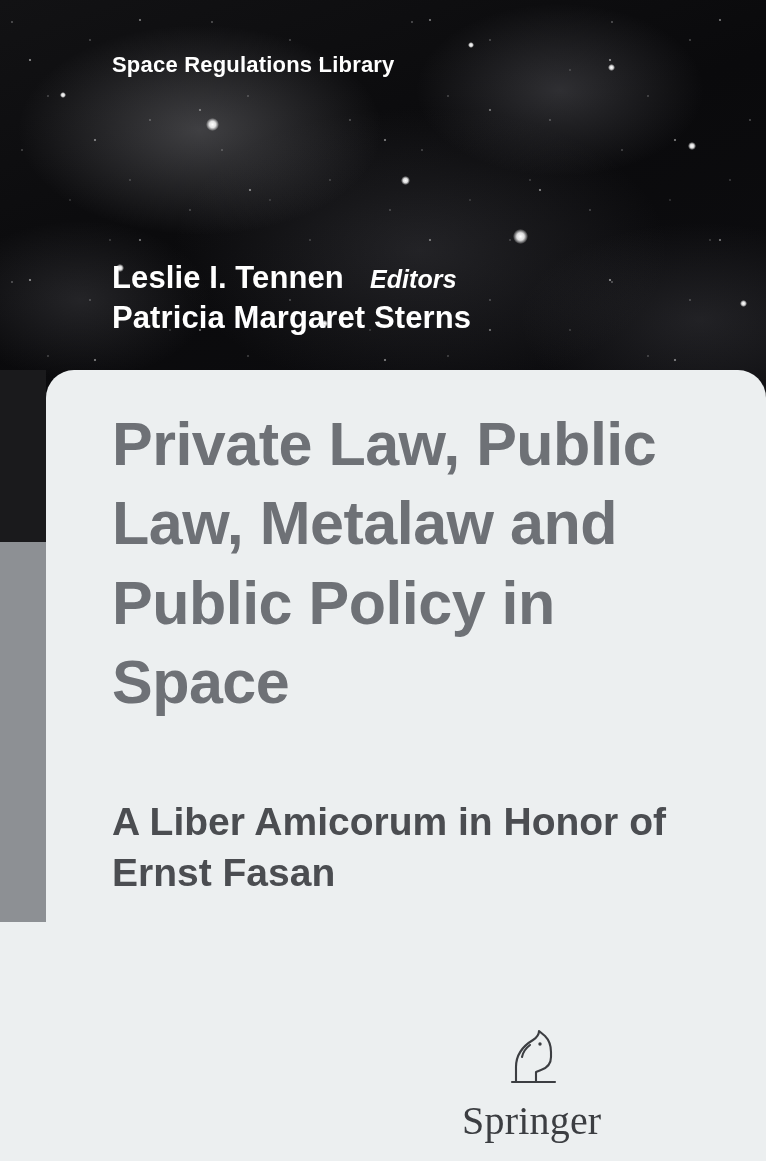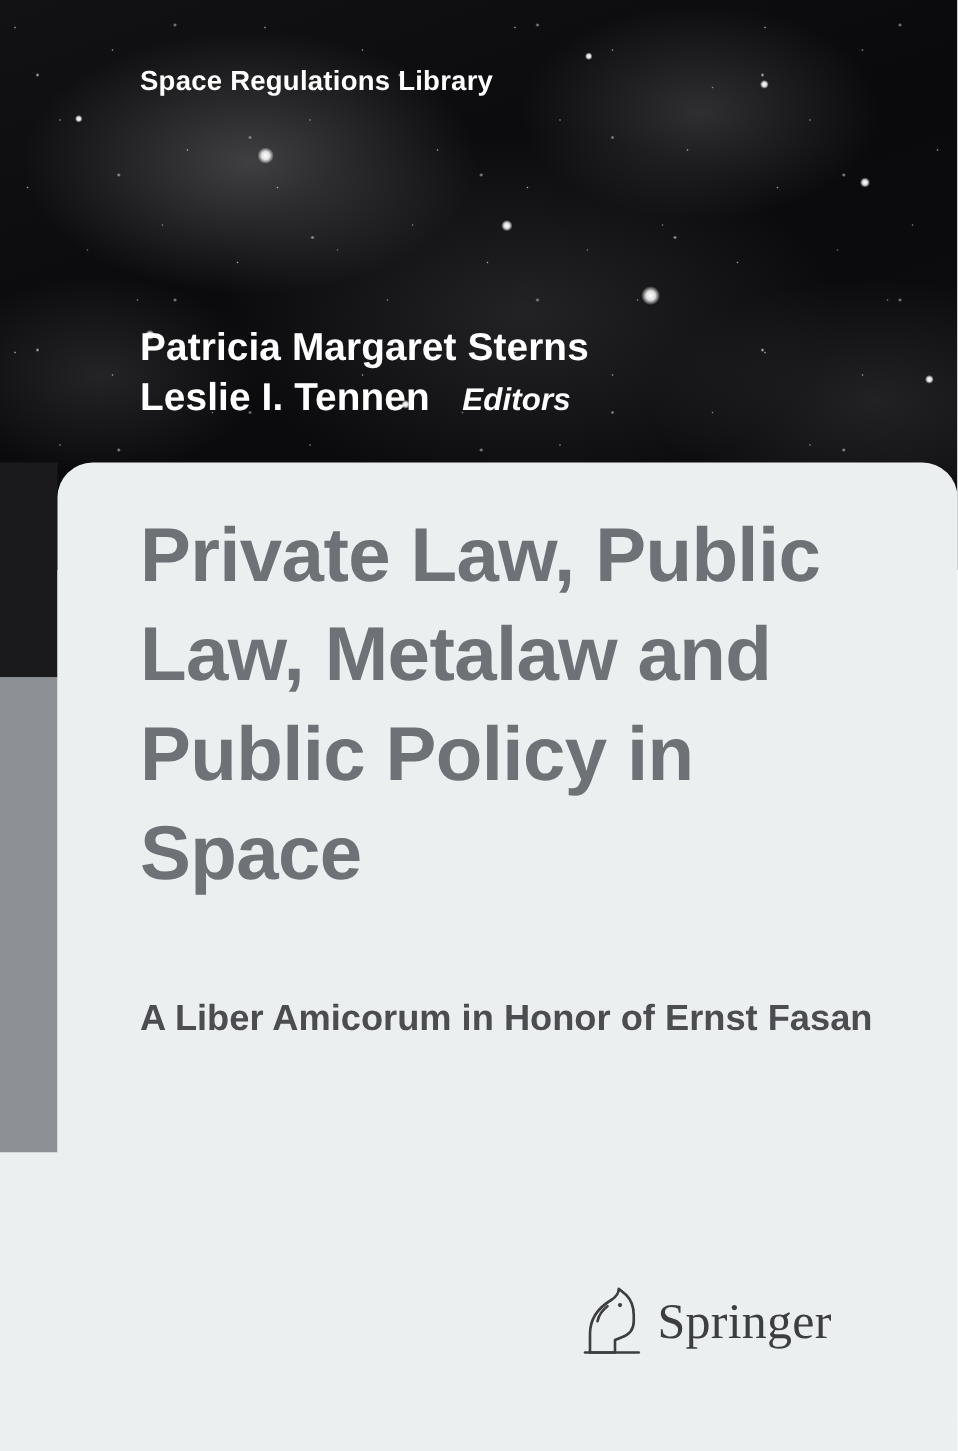--- a/index.html
+++ b/index.html
@@ -151,33 +151,34 @@
     font-weight: bold;
     line-height: 1.30;
     letter-spacing: -0.5px;
   }
   .book-subtitle {
     position: absolute;
     left: 66px;
     top: 427px;
     width: 620px;
     color: #4b4d51;
-    font-size: 29px;
+    font-size: 39px;
     font-weight: bold;
     line-height: 1.3;
   }
 
   
   .springer-logo {
     position: absolute;
     left: 462px;
     top: 1027px;
     display: flex;
     align-items: center;
     gap: 12px;
+    flex-direction: column;
   }
   .springer-mark {
     width: 52px;
     height: 58px;
     flex: none;
   }
   .springer-word {
     color: #3c3e42;
     font-size: 40px;
     letter-spacing: 0.2px;
@@ -201,24 +202,24 @@
     <div class="star-big" style="left:116px; top:264px; width:8px; height:8px;"></div>
     <div class="star-big" style="left:608px; top:64px; width:7px; height:7px;"></div>
     <div class="star-big" style="left:321px; top:320px; width:7px; height:7px;"></div>
     <div class="star-big" style="left:60px; top:92px; width:6px; height:6px;"></div>
     <div class="star-big" style="left:740px; top:300px; width:7px; height:7px;"></div>
     <div class="star-big" style="left:468px; top:42px; width:6px; height:6px;"></div>
 
     <div class="series-title">Space Regulations Library</div>
 
     <div class="editors-block">
-      <div class="editor-name">Patricia Margaret Sterns</div>
       <div class="editor-name">
         <span>Leslie I. Tennen</span><span class="editors-label">Editors</span>
       </div>
+      <div class="editor-name">Patricia Margaret Sterns</div>
     </div>
   </div>
 
   <div class="spine-dark"></div>
   <div class="spine-grey"></div>
   <div class="spine-light"></div>
 
   <div class="main-area">
     <div class="book-title">Private Law, Public Law, Metalaw and Public Policy in Space</div>
     <div class="book-subtitle">A Liber Amicorum in Honor of Ernst Fasan</div>

